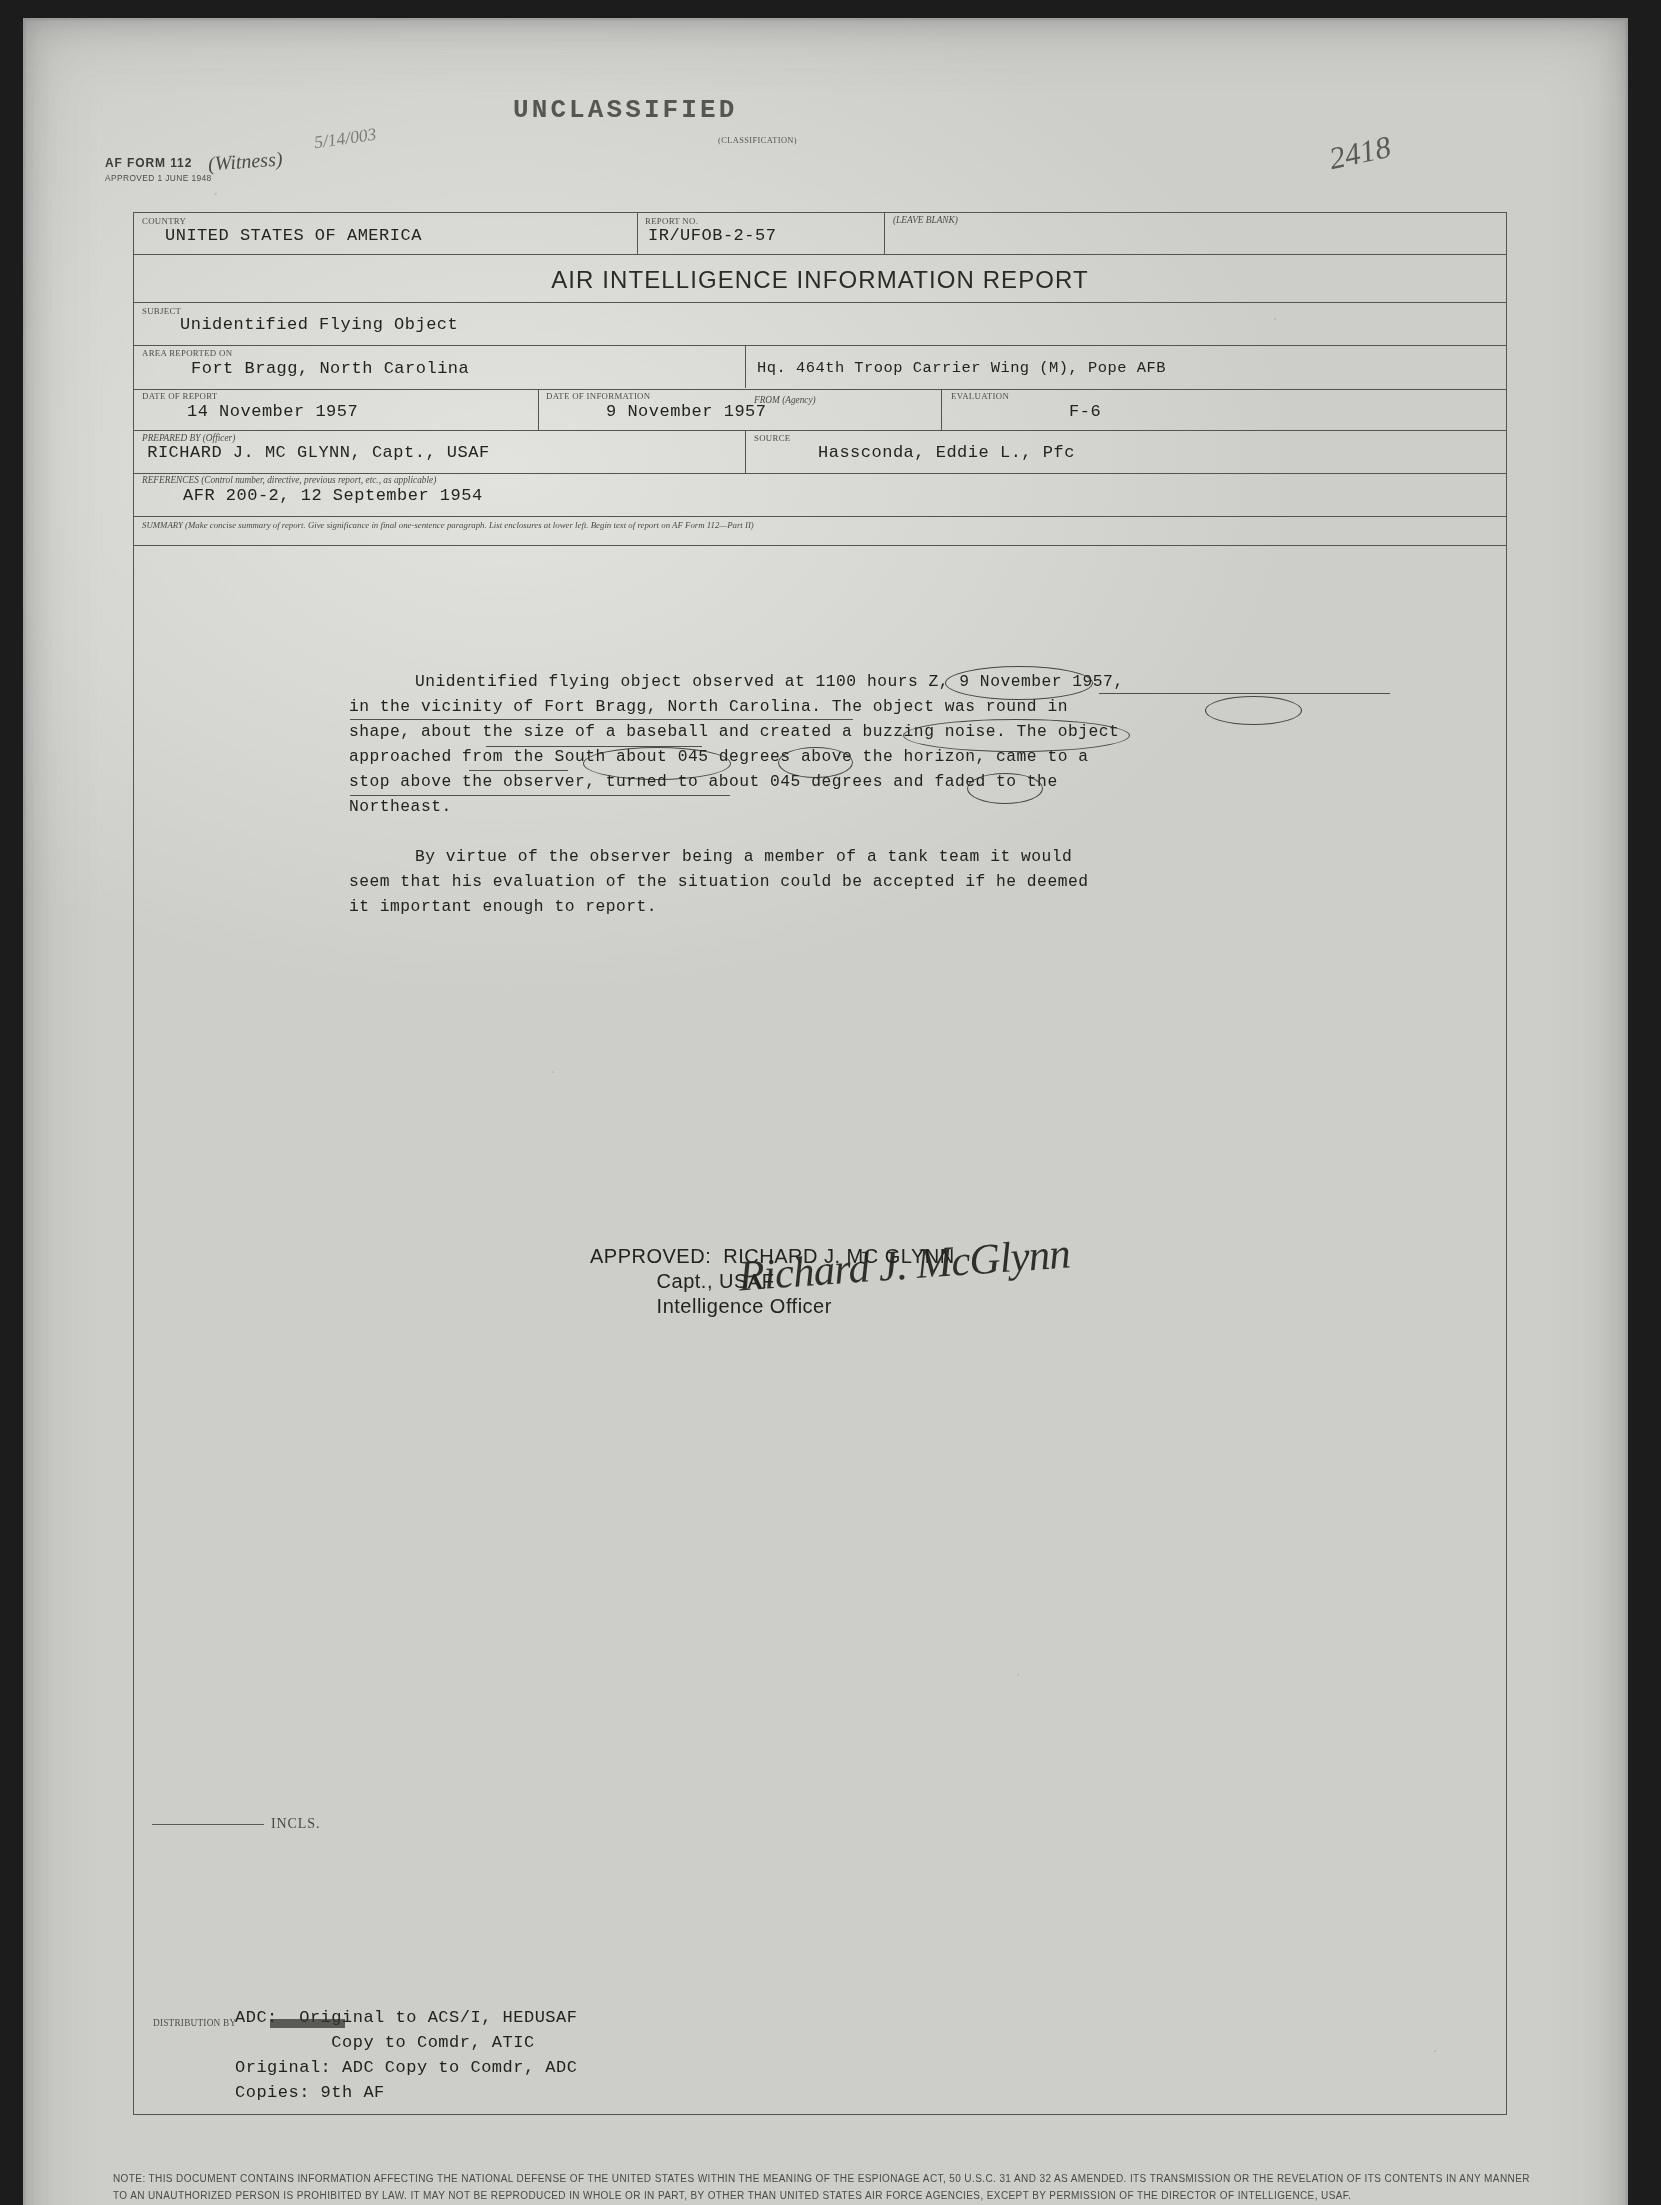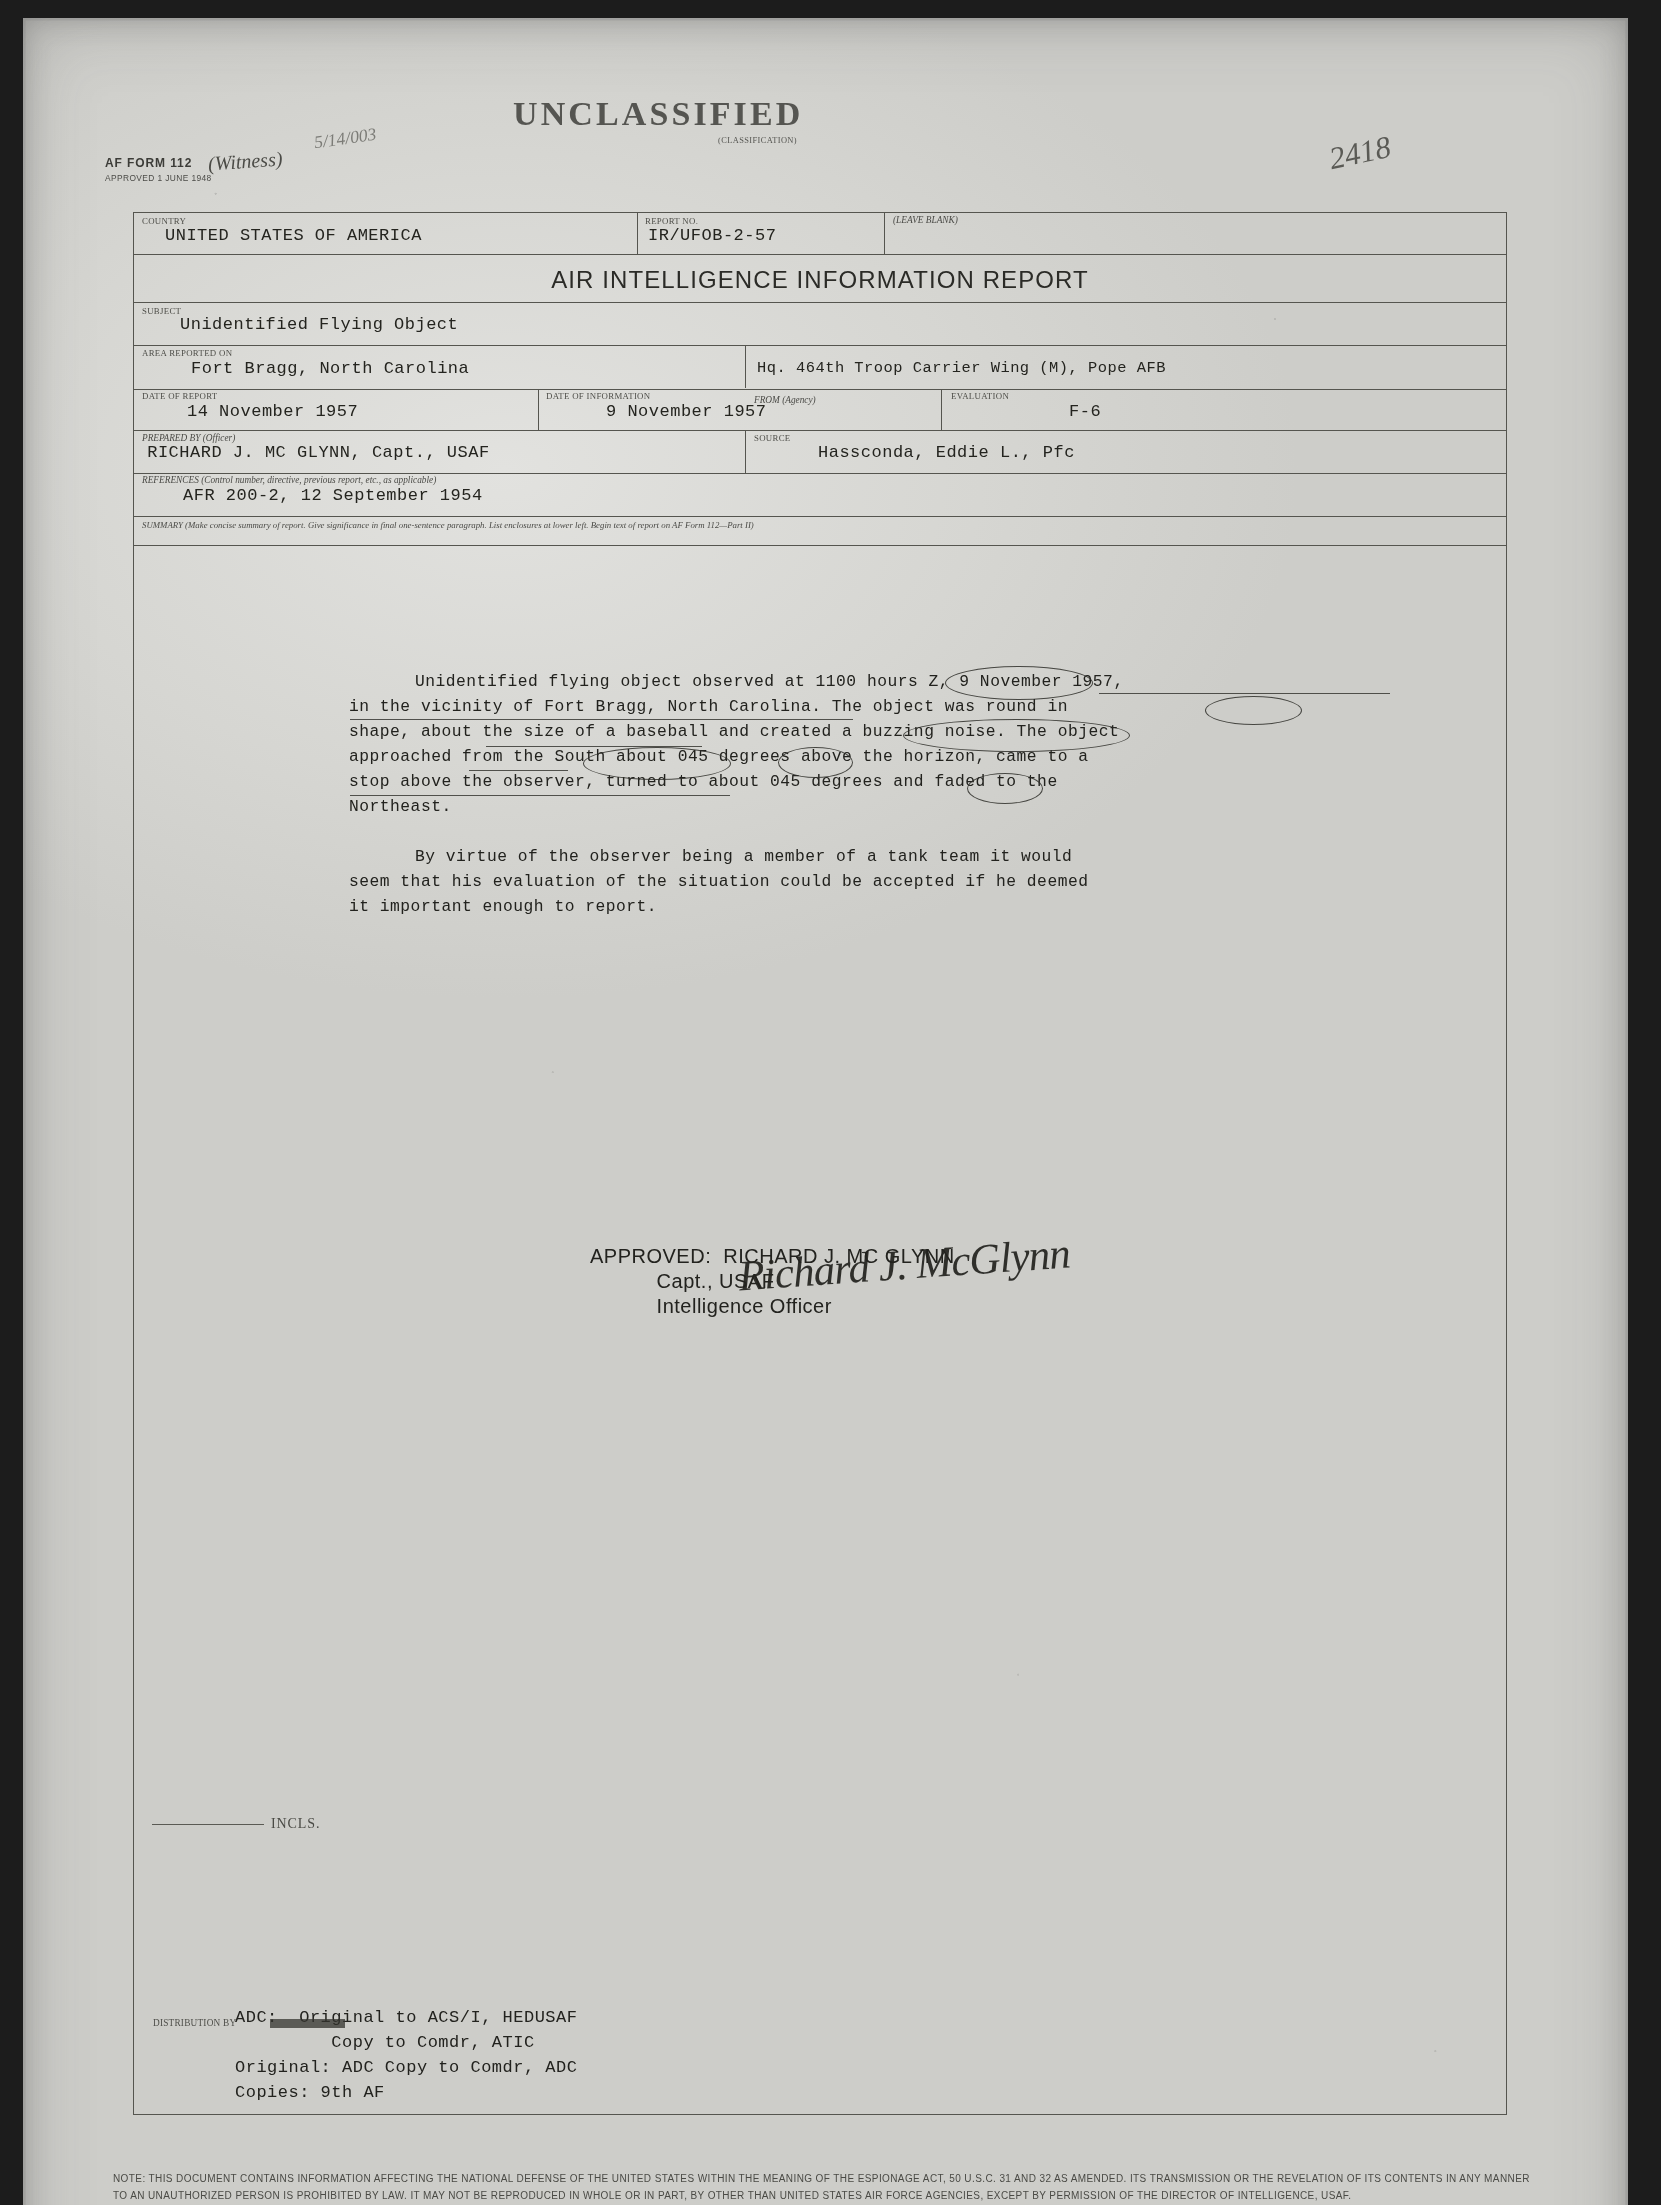--- a/index.html
+++ b/index.html
@@ -63,23 +63,23 @@
     font-style: italic;
     font-size: 9.3px;
     color: #4a4a46;
   }
 
   
   #classif-top {
     position: absolute;
     left: 490px;
     top: 77px;
-    font-family: Liberation Serif, serif;
+    font-family: Liberation Mono, monospace;
     font-weight: bold;
-    font-size: 34px;
+    font-size: 26px;
     letter-spacing: 3.1px;
     color: #3a3a36;
     opacity: .82;
   }
   #classif-top-sub {
     position: absolute;
     left: 695px;
     top: 118px;
     font-family: "Liberation Serif", serif;
     font-size: 8.4px;

